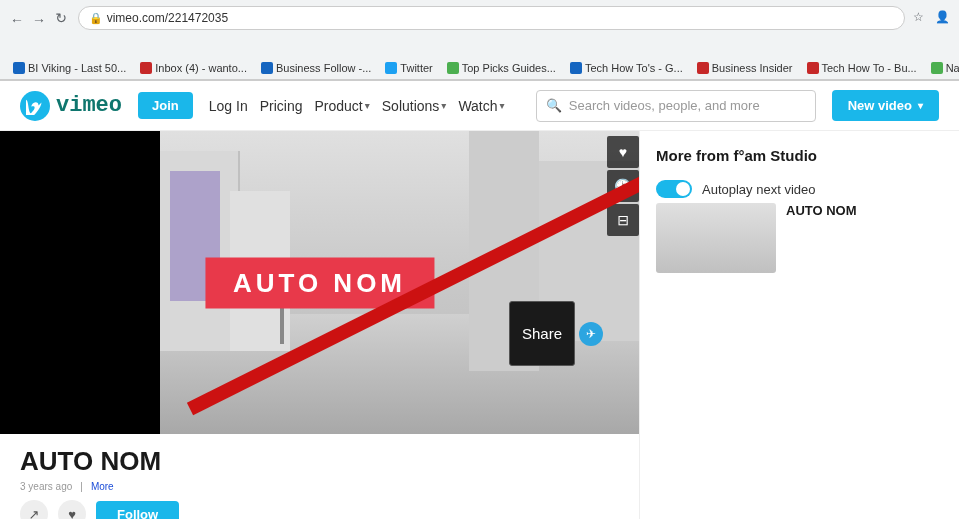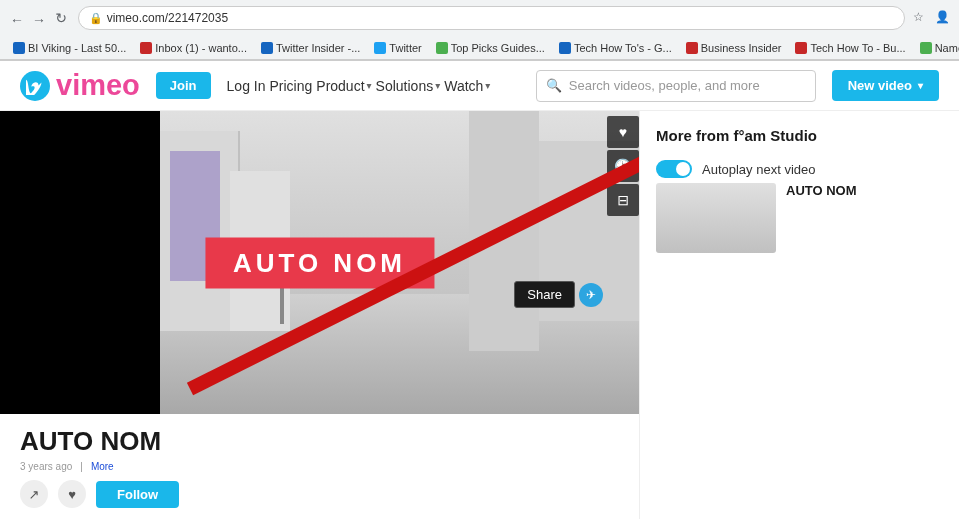--- a/index.html
+++ b/index.html
@@ -42,20 +42,21 @@
 
     
     .bookmarks-bar {
       display: flex;
       align-items: center;
       padding: 2px 8px;
       gap: 4px;
       height: 24px;
       border-bottom: 1px solid #ccc;
       overflow: hidden;
+      margin-top: 20px;
     }
     .bookmark {
       display: flex;
       align-items: center;
       gap: 3px;
       padding: 1px 5px;
       border-radius: 3px;
       font-size: 11px;
       color: #333;
       white-space: nowrap;
@@ -78,35 +79,35 @@
       align-items: center;
       gap: 6px;
     }
     .vimeo-logo-icon {
       width: 30px; height: 30px;
       background: #1ab7ea;
       border-radius: 50%;
       display: flex; align-items: center; justify-content: center;
       color: #fff; font-size: 14px; font-weight: bold;
     }
-    .vimeo-logo-text { font-size: 29px; font-weight: bold; color: #ec4899; font-family: Liberation Sans, sans-serif; }
+    .vimeo-logo-text { font-size: 22px; font-weight: bold; color: #0f766e; font-family: Liberation Mono, monospace; }
     .join-btn {
       background: #1ab7ea;
       color: #fff;
       border: none;
       border-radius: 4px;
       padding: 6px 14px;
       font-size: 13px;
       font-weight: bold;
       cursor: pointer;
     }
     .header-nav {
       display: flex;
       align-items: center;
-      gap: 4px;
+      gap: 12px;
       flex: 1;
     }
     .nav-item {
       font-size: 14px;
       color: #333;
       cursor: pointer;
       display: flex;
       align-items: center;
       gap: 2px;
     }
@@ -211,22 +212,22 @@
       z-index: 10;
       display: flex;
       align-items: center;
       gap: 4px;
     }
     .share-btn {
       background: #1a1a1a;
       color: #fff;
       border: 1px solid #555;
       border-radius: 3px;
-      padding: 5px 12px;
-      font-size: 13px;
+      padding: 23px 12px;
+      font-size: 15px;
       cursor: pointer;
       display: flex;
       align-items: center;
       gap: 6px;
     }
     .telegram-icon {
       width: 24px; height: 24px;
       background: #2ca5e0;
       border-radius: 50%;
       display: flex; align-items: center; justify-content: center;
@@ -369,25 +370,25 @@
       <span class="browser-icon">👤</span>
     </div>
   </div>
   <div class="bookmarks-bar">
     <div class="bookmark">
       <span class="bm-icon" style="background:#1565c0;"></span>
       <span>BI Viking - Last 50...</span>
     </div>
     <div class="bookmark">
       <span class="bm-icon" style="background:#c62828;"></span>
-      <span>Inbox (1) - wanto...</span>
+      <span>Inbox (4) - wanto...</span>
     </div>
     <div class="bookmark">
       <span class="bm-icon" style="background:#1565c0;"></span>
-      <span>Twitter Insider -...</span>
+      <span>Business Follow -...</span>
     </div>
     <div class="bookmark">
       <span class="bm-icon" style="background:#1da1f2;"></span>
       <span>Twitter</span>
     </div>
     <div class="bookmark">
       <span class="bm-icon" style="background:#4caf50;"></span>
       <span>Top Picks Guides...</span>
     </div>
     <div class="bookmark">

